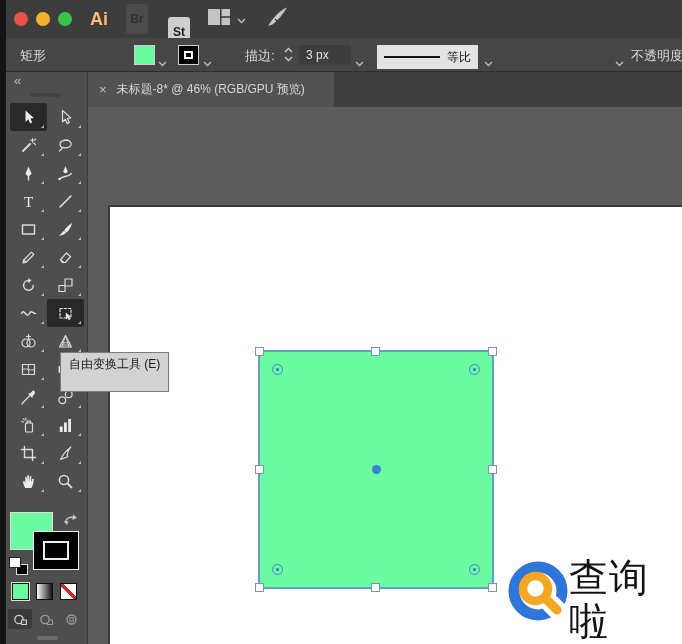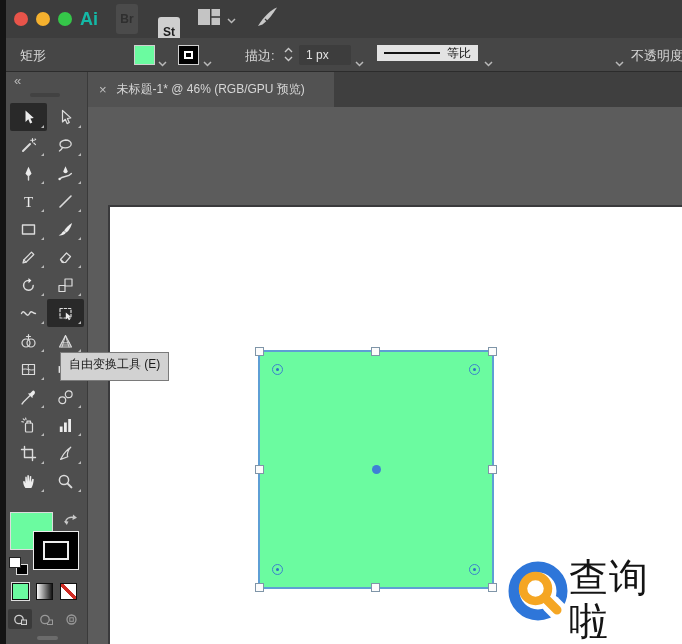--- a/index.html
+++ b/index.html
@@ -8,40 +8,40 @@
   #app { position:relative; width:682px; height:644px; background:#5c5c5c; }
 
   
   .left-strip { position:absolute; left:0; top:0; width:6px; height:644px; background:#141414; z-index:40; }
 
   
   .menubar { position:absolute; left:6px; top:0; right:0; height:38px; background:#3d3d3d;
     display:flex; align-items:center; z-index:30; }
   .traffic { display:flex; align-items:center; gap:8px; margin-left:8px; }
   .light { width:14px; height:14px; border-radius:50%; }
-  .ai-logo { margin-left:8px; font-size:18px; font-weight:bold; color:#14b8a6; }
+  .ai-logo { margin-left:18px; font-size:18px; font-weight:bold; color:#fdba74; }
   .badge { width:22px; height:30px; border-radius:3px; display:flex; align-items:center;
     justify-content:center; font-size:12px; font-weight:bold; }
   .badge.br { margin-left:18px; background:#4b4b4b; color:#2f2f2f; }
   .badge.st { margin-left:20px; background:#cfcfcf; color:#1d1d1d;margin-top:26px; }
   .ws { margin-left:18px; display:flex; align-items:center; gap:7px; }
   .share { margin-left:20px; }
 
   
   .controlbar { position:absolute; left:6px; top:38px; right:0; height:34px; background:#464646;
     border-bottom:1px solid #2c2c2c; z-index:30; }
   .cb-label { position:absolute; top:9px; font-size:13px; color:#d8d8d8; white-space:nowrap; }
   .swatch { position:absolute; top:7px; width:21px; height:20px; border:1px solid #cfcfcf; }
   .swatch.stroke { background:#000; }
   .swatch.stroke .inner { position:absolute; inset:5px; border:2px solid #fff; background:#000; }
   .chev { position:absolute; top:15px; }
   .stepper { position:absolute; left:277px; top:8px; }
   .field { position:absolute; left:293px; top:7px; width:52px; height:20px; background:#3d3d3d;
     border-radius:2px; color:#e2e2e2; font-size:12px; line-height:20px; padding-left:7px; }
-  .preview-box { position:absolute; top:7px; width:101px; height:16px; background:#e3e3e3;
+  .preview-box { position:absolute; top:7px; width:101px; height:24px; background:#e3e3e3;
     display:flex; align-items:center; padding:0 7px; gap:7px; }
   .preview-box .pline { flex:1; height:2px; background:#141414; }
   .preview-box .ptext { font-size:12px; color:#111; white-space:nowrap; }
 
   
   .tabbar { position:absolute; left:88px; top:72px; right:0; height:35px; background:#3f3f3f; z-index:20; }
   .tab { position:absolute; left:0; top:0; width:246px; height:35px; background:#525252;
     display:flex; align-items:center; gap:10px; padding-left:11px; }
   .tab-close { color:#c0c0c0; font-size:13px; }
   .tab-title { color:#d6d6d6; font-size:12px; white-space:nowrap; }
@@ -85,21 +85,21 @@
   .h-ml{left:-5px;top:calc(50% - 5px)} .h-mr{right:-5px;top:calc(50% - 5px)}
   .h-bl{left:-5px;bottom:-5px} .h-bm{left:calc(50% - 5px);bottom:-5px} .h-br{right:-5px;bottom:-5px}
   .cwidget { position:absolute; width:11px; height:11px; border:1.5px solid #3d84cc; border-radius:50%; }
   .cwidget::after { content:""; position:absolute; left:50%; top:50%; width:3px; height:3px; margin:-1.5px 0 0 -1.5px;
     background:#2f6fc4; border-radius:50%; }
   .c-tl{left:12px;top:12px} .c-tr{right:12px;top:12px} .c-bl{left:12px;bottom:12px} .c-br{right:12px;bottom:12px}
   .center-dot { position:absolute; left:calc(50% - 4.5px); top:calc(50% - 4.5px); width:9px; height:9px;
     background:#3f7fd6; border-radius:50%; }
 
   
-  .tooltip { position:absolute; left:60px; top:352px; height:29px; background:#d2d2d2; border:1px solid #7a7a7a;
+  .tooltip { position:absolute; left:60px; top:352px; height:40px; background:#d2d2d2; border:1px solid #7a7a7a;
     color:#1c1c1c; font-size:12px; line-height:22px; padding:0 8px; white-space:nowrap; z-index:60; }
 
   
   .watermark { position:absolute; left:505px; top:556px; z-index:6; display:flex; }
   .wm-text { margin-left:-2px; }
   .wm-title { font-size:39px; color:#141414; line-height:44px; letter-spacing:1px; }
   .wm-domain { font-size:17px; font-weight:bold; color:#141414; margin-top:-3px; letter-spacing:0.5px; }
 </style>
 </head>
 <body>
@@ -155,21 +155,21 @@
           <path d="M1 1 L4.5 4.5 L8 1" stroke="#b9b9b9" stroke-width="1.5" fill="none"></path>
         </svg>
     </div>
     <div class="cb-label" style="left:239px">描边:</div>
     <div class="stepper">
       <svg width="11" height="17" viewBox="0 0 11 17">
           <path d="M2 6 L5.5 2.5 L9 6" stroke="#c9c9c9" stroke-width="1.4" fill="none"></path>
           <path d="M2 11 L5.5 14.5 L9 11" stroke="#c9c9c9" stroke-width="1.4" fill="none"></path>
         </svg>
     </div>
-    <div class="field">1 px</div>
+    <div class="field">3 px</div>
     <div class="chev" style="left:349px">
       <svg width="9" height="6" viewBox="0 0 9 6">
           <path d="M1 1 L4.5 4.5 L8 1" stroke="#b9b9b9" stroke-width="1.5" fill="none"></path>
         </svg>
     </div>
     <div class="preview-box" style="left:371px">
       <span class="pline"></span>
       <span class="ptext">等比</span>
     </div>
     <div class="chev" style="left:478px">
@@ -181,21 +181,21 @@
       <svg width="9" height="6" viewBox="0 0 9 6">
           <path d="M1 1 L4.5 4.5 L8 1" stroke="#b9b9b9" stroke-width="1.5" fill="none"></path>
         </svg>
     </div>
     <div class="cb-label" style="left:625px">不透明度</div>
   </div>
 
   <div class="tabbar">
     <div class="tab">
       <span class="tab-close">×</span>
-      <span class="tab-title">未标题-1* @ 46% (RGB/GPU 预览)</span>
+      <span class="tab-title">未标题-8* @ 46% (RGB/GPU 预览)</span>
     </div>
   </div>
 
   <div class="toolbar">
     <div class="tb-collapse">«</div>
     <div class="tb-grip"></div>
     <div class="tools">
         <div class="tool selected">
           <svg width="17" height="17" viewBox="0 0 17 17">
             <path d="M5.5 1.5 L5.5 13 L8.3 10.3 L10.1 14.6 L12.3 13.5 L10.4 9.5 L13.8 8.9 Z" fill="#ececec"></path>

